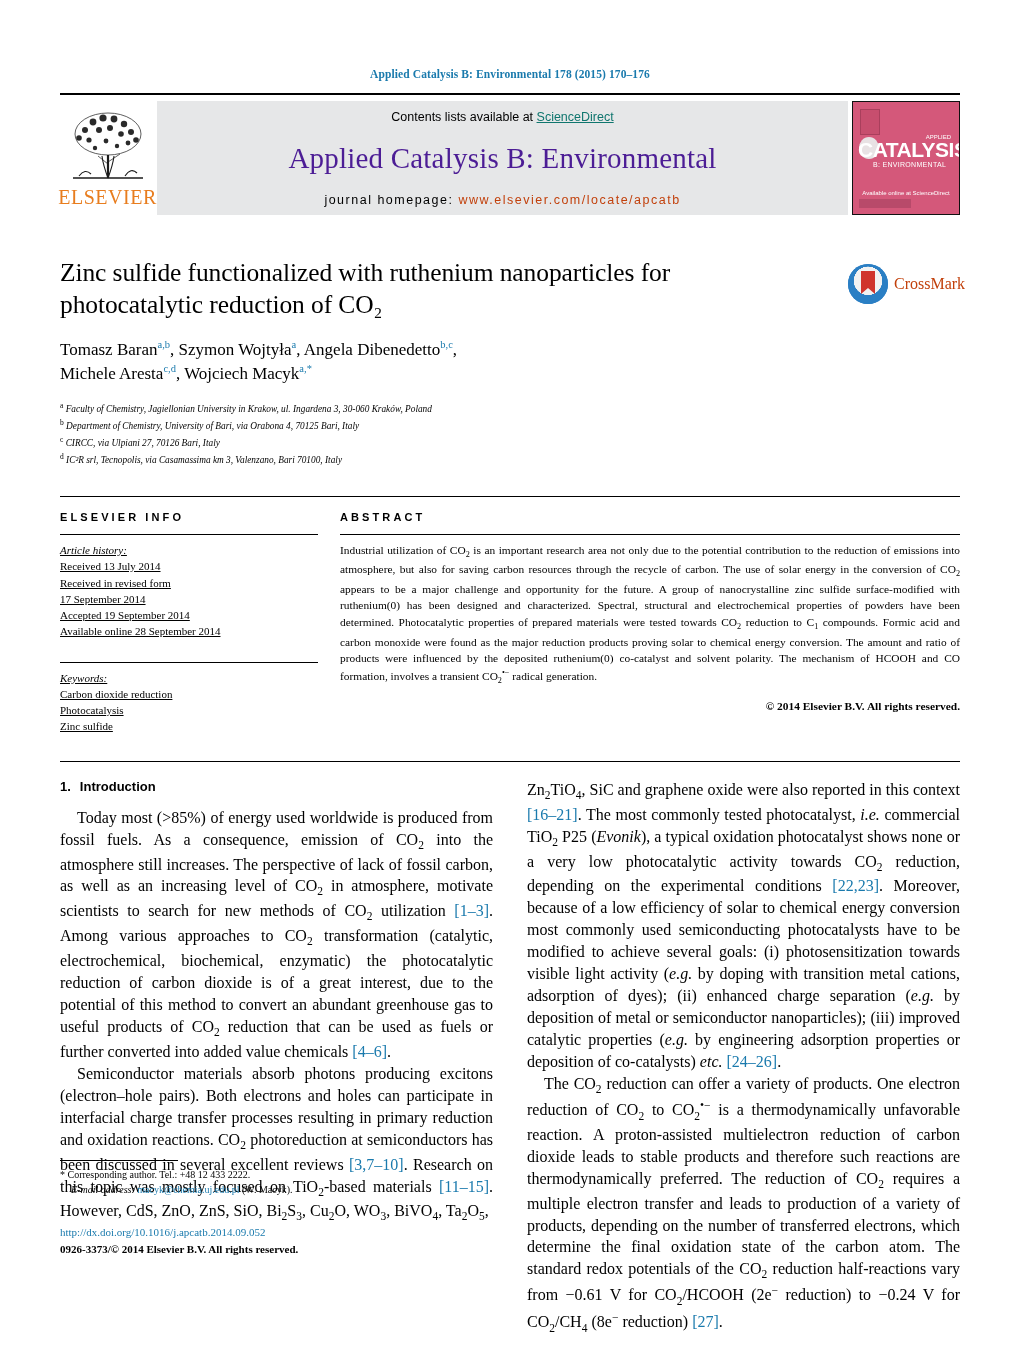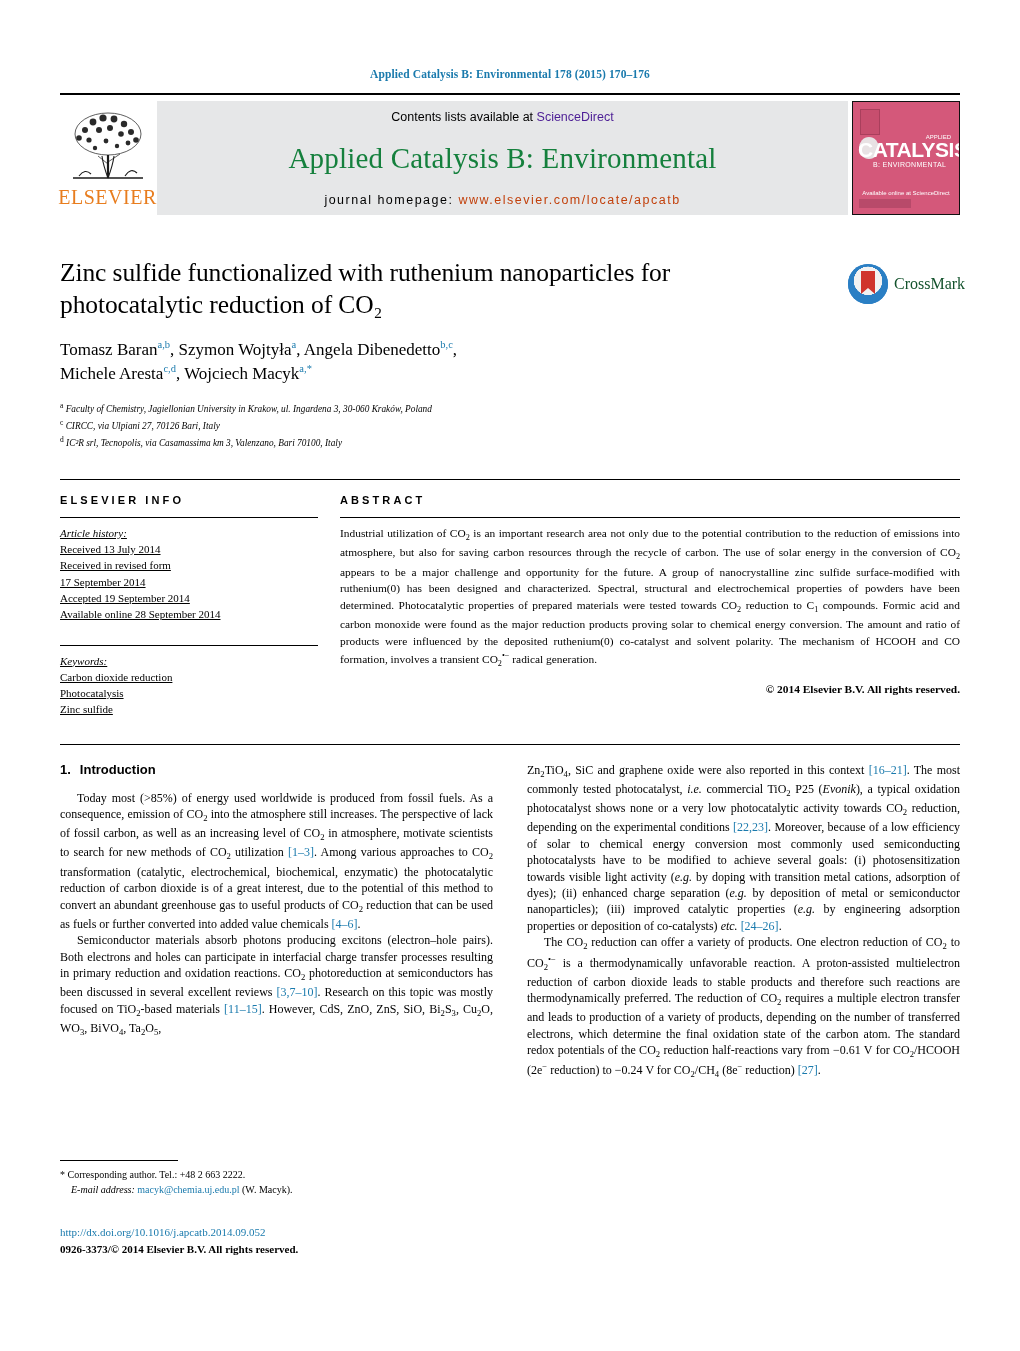--- a/index.html
+++ b/index.html
@@ -61,25 +61,25 @@
     justify-content: space-between;
     align-items: center;
     padding: 9px 0 8px 0;
     margin-left: 2px;
   }
   .contents-line {
     font-family: "Liberation Sans", sans-serif;
     font-size: 12.5px;
     color: #000;
   }
-  .contents-line .sd { color: #4c1d95; }
+  .contents-line .sd { color: #0f766e; text-decoration: underline; }
   .journal-title {
     font-family: "Liberation Serif", serif;
     font-size: 29px;
-    color: #15803d;
+    color: #4c1d95;
     letter-spacing: .2px;
   }
   .homepage-line {
     font-family: "Liberation Sans", sans-serif;
     font-size: 12.5px;
     letter-spacing: 1.5px;
     color: #000;
   }
   .homepage-line .url { color: #c2410c; }
 
@@ -152,21 +152,21 @@
     box-shadow: inset 0 0 0 1px #2b7fc4;
   }
   .crossmark-badge:after {
     content:""; position:absolute; left: 13px; top: 7px;
     width: 14px; height: 23px;
     background: #d0342c;
     clip-path: polygon(0 0, 100% 0, 100% 100%, 50% 74%, 0 100%);
   }
   .crossmark-word {
     font-family: "Liberation Serif", serif;
-    font-size: 16px; color: #14532d;
+    font-size: 16px; color: #c2410c;
   }
   h1.paper-title {
     font-family: "Liberation Serif", serif;
     font-weight: normal;
     font-size: 25.5px;
     line-height: 1.26;
     margin: 0;
     max-width: 700px;
     letter-spacing: -.1px;
   }
@@ -227,21 +227,21 @@
   }
   .col { width: 433px; flex: 0 0 433px; }
   h2.secnum {
     font-family: "Liberation Sans", sans-serif;
     font-size: 13px;
     font-weight: bold;
     margin: 0 0 13px 0;
   }
   h2.secnum .num { margin-right: 9px; }
   p.body {
-    font-size: 12px;
+    font-size: 16px;
     line-height: 1.37;
     text-align: justify;
     margin: 0;
     text-indent: 17px;
   }
   p.body.noindent { text-indent: 0; }
   p.body + p.body { margin-top: 0; }
   a.ref, .ref { color: #1a7aad; text-decoration: none; }
   .email-link { color: #1a7aad; }
 
@@ -337,20 +337,21 @@
 
   <div class="title-area">
     <div class="crossmark">
       <div class="crossmark-badge"></div>
       <div class="crossmark-word">CrossMark</div>
     </div>
     <h1 class="paper-title">Zinc sulfide functionalized with ruthenium nanoparticles for photocatalytic reduction of CO₂</h1>
     <div class="authors">Tomasz Baran<sup>a,b</sup>, Szymon Wojtyła<sup>a</sup>, Angela Dibenedetto<sup>b,c</sup>,<br>Michele Aresta<sup>c,d</sup>, Wojciech Macyk<sup>a,*</sup></div>
     <div class="affiliations">
       <div><sup>a</sup> <span>Faculty of Chemistry, Jagiellonian University in Krakow, ul. Ingardena 3, 30-060 Kraków, Poland</span></div>
+      <div><sup>b</sup> <span>Department of Chemistry, University of Bari, via Orabona 4, 70125 Bari, Italy</span></div>
       <div><sup>c</sup> <span>CIRCC, via Ulpiani 27, 70126 Bari, Italy</span></div>
       <div><sup>d</sup> <span>IC²R srl, Tecnopolis, via Casamassima km 3, Valenzano, Bari 70100, Italy</span></div>
     </div>
   </div>
 
   <div class="info-abstract">
     <div class="col-info">
       <div class="sechead">ELSEVIER INFO</div>
       <div class="rule"></div>
       <div class="info-block">
@@ -389,21 +390,21 @@
       <p class="body">Semiconductor materials absorb photons producing excitons (electron–hole pairs). Both electrons and holes can participate in interfacial charge transfer processes resulting in primary reduction and oxidation reactions. CO<sub>2</sub> photoreduction at semiconductors has been discussed in several excellent reviews <span class="ref">[3,7–10]</span>. Research on this topic was mostly focused on TiO<sub>2</sub>-based materials <span class="ref">[11–15]</span>. However, CdS, ZnO, ZnS, SiO, Bi<sub>2</sub>S<sub>3</sub>, Cu<sub>2</sub>O, WO<sub>3</sub>, BiVO<sub>4</sub>, Ta<sub>2</sub>O<sub>5</sub>,</p>
     </div>
     <div class="col">
       <p class="body noindent">Zn<sub>2</sub>TiO<sub>4</sub>, SiC and graphene oxide were also reported in this context <span class="ref">[16–21]</span>. The most commonly tested photocatalyst, <i>i.e.</i> commercial TiO<sub>2</sub> P25 (<i>Evonik</i>), a typical oxidation photocatalyst shows none or a very low photocatalytic activity towards CO<sub>2</sub> reduction, depending on the experimental conditions <span class="ref">[22,23]</span>. Moreover, because of a low efficiency of solar to chemical energy conversion most commonly used semiconducting photocatalysts have to be modified to achieve several goals: (i) photosensitization towards visible light activity (<i>e.g.</i> by doping with transition metal cations, adsorption of dyes); (ii) enhanced charge separation (<i>e.g.</i> by deposition of metal or semiconductor nanoparticles); (iii) improved catalytic properties (<i>e.g.</i> by engineering adsorption properties or deposition of co-catalysts) <i>etc.</i> <span class="ref">[24–26]</span>.</p>
       <p class="body">The CO<sub>2</sub> reduction can offer a variety of products. One electron reduction of CO<sub>2</sub> to CO<sub>2</sub><sup>•−</sup> is a thermodynamically unfavorable reaction. A proton-assisted multielectron reduction of carbon dioxide leads to stable products and therefore such reactions are thermodynamically preferred. The reduction of CO<sub>2</sub> requires a multiple electron transfer and leads to production of a variety of products, depending on the number of transferred electrons, which determine the final oxidation state of the carbon atom. The standard redox potentials of the CO<sub>2</sub> reduction half-reactions vary from −0.61 V for CO<sub>2</sub>/HCOOH (2e<sup>−</sup> reduction) to −0.24 V for CO<sub>2</sub>/CH<sub>4</sub> (8e<sup>−</sup> reduction) <span class="ref">[27]</span>.</p>
     </div>
   </div>
 
   <div class="footnote">
     <div class="fn-rule"></div>
-    <div class="footnote-text">* Corresponding author. Tel.: +48 2 663 2222.</div>
+    <div class="footnote-text">* Corresponding author. Tel.: +48 12 433 2222.</div>
     <div class="footnote-text" style="padding-left:11px"><i>E-mail address:</i> <span class="email-link">macyk@chemia.uj.edu.pl</span> (W. Macyk).</div>
   </div>
 
   <div class="footer-doi">
     <div class="doi">http://dx.doi.org/10.1016/j.apcatb.2014.09.052</div>
     <div class="issn">0926-3373/© 2014 Elsevier B.V. All rights reserved.</div>
   </div>
 
 </div>
 

